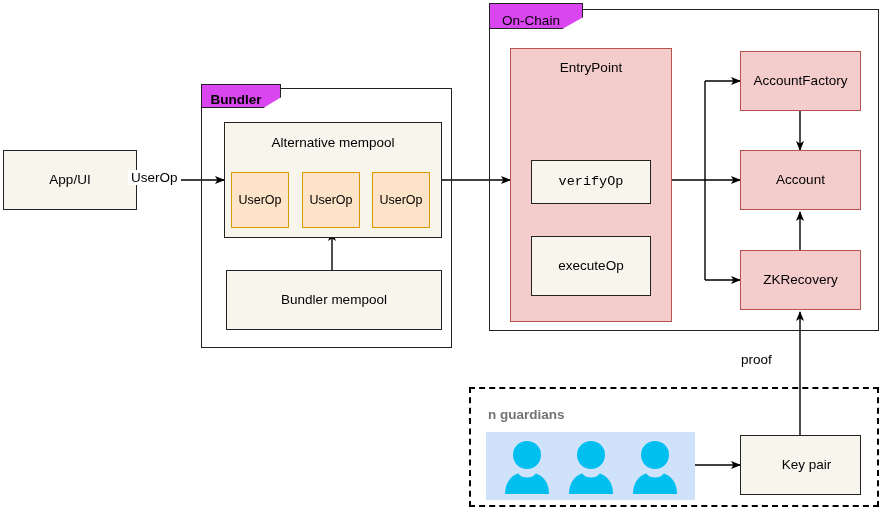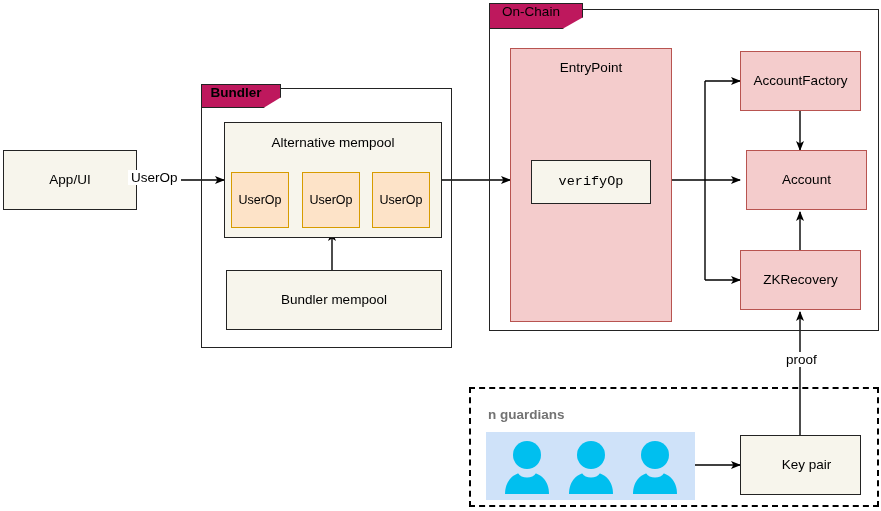--- a/index.html
+++ b/index.html
@@ -55,25 +55,25 @@
   .frame-dashed {
     position: absolute;
     box-sizing: border-box;
     border: 2px dashed #000000;
     background: transparent;
   }
   
   .tab {
     position: absolute;
     box-sizing: border-box;
-    background: #be185d;
+    background: #d946ef;
     border: 1px solid #232323;
     font-size: 13.5px;
     display: flex;
-    align-items: flex-start;
+    align-items: flex-end;
     justify-content: center;
     padding-right: 10px;
     clip-path: polygon(0 0, 100% 0, 100% 55%, 78% 100%, 0 100%);
   }
   .label-text {
     position: absolute;
     font-size: 13.5px;
     background: #ffffff;
     padding: 0 3px;
     white-space: nowrap;
@@ -176,32 +176,35 @@
   <div class="tab" style="left:489px; top:3px; width:94px; height:26px;">
     <span>On-Chain</span>
   </div>
 
   <div class="box node-pink" style="left:510px; top:48px; width:162px; height:274px; align-items:flex-start; padding-top:11px;">
     <span>EntryPoint</span>
   </div>
   <div class="box node-cream" style="left:531px; top:160px; width:120px; height:44px;font-family:Liberation Mono, monospace;">
     <span>verifyOp</span>
   </div>
+  <div class="box node-cream" style="left:531px; top:236px; width:120px; height:60px;">
+    <span>executeOp</span>
+  </div>
 
   <div class="box node-pink" style="left:740px; top:51px; width:121px; height:60px;">
     <span>AccountFactory</span>
   </div>
-  <div class="box node-pink" style="left:740px; top:150px; width:121px; height:60px;margin-left:6px;">
+  <div class="box node-pink" style="left:740px; top:150px; width:121px; height:60px;">
     <span>Account</span>
   </div>
   <div class="box node-pink" style="left:740px; top:250px; width:121px; height:60px;">
     <span>ZKRecovery</span>
   </div>
 
-  <div class="label-text" style="left:783px; top:352px;">proof</div>
+  <div class="label-text" style="left:738px; top:352px;">proof</div>
 
   <div class="frame-dashed" style="left:469px; top:387px; width:410px; height:120px;"></div>
 
   <div class="guardians-title" style="left:488px; top:407px;">n guardians</div>
 
   <div class="blue-panel" style="left:486px; top:432px; width:209px; height:68px;"></div>
 
   <div class="people" style="left:500px; top:438px; width:182px; height:58px;">
     <svg width="54" height="58" viewBox="0 0 54 58">
       <circle cx="27" cy="17" r="14" fill="#00bfef"></circle>

